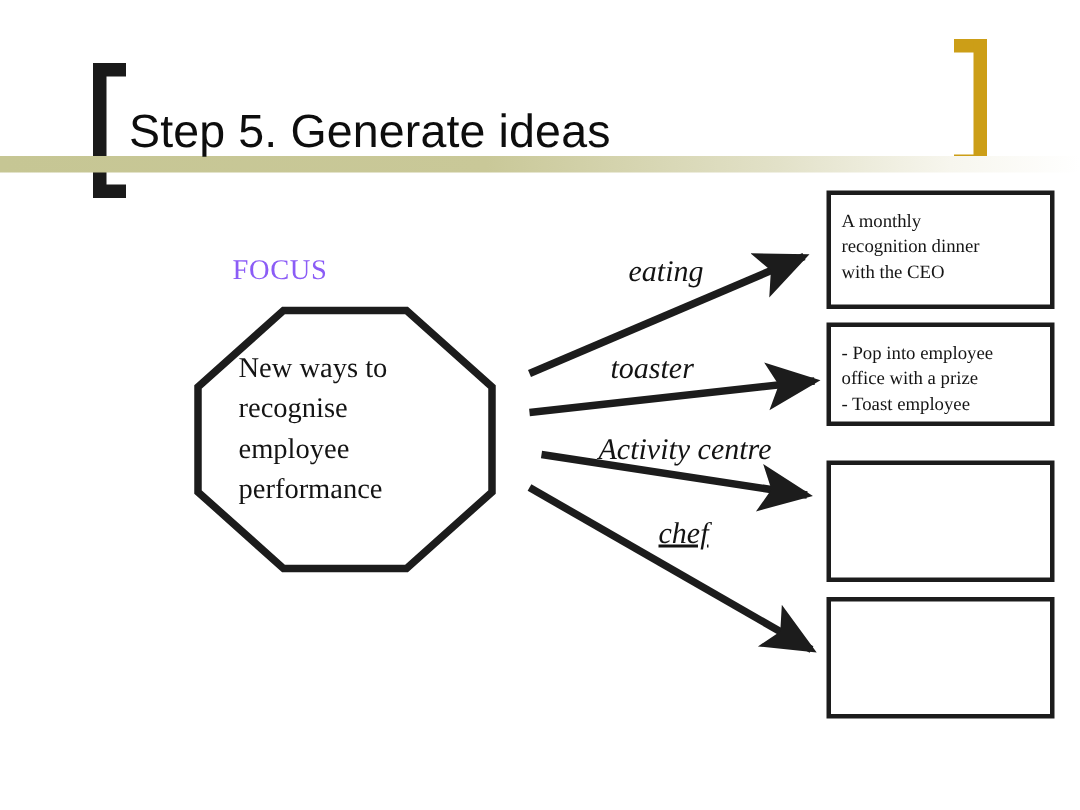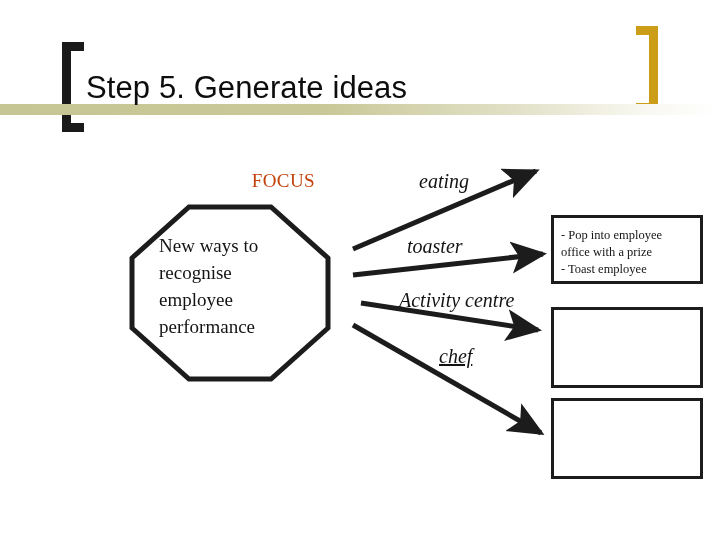--- a/index.html
+++ b/index.html
@@ -58,23 +58,23 @@
     white-space: nowrap;
     letter-spacing: 0.1px;
   }
 
   
   .focus-label {
     position: absolute;
     left: 155px;
     top: 170px;
     width: 160px;
-    text-align: right;
+    text-align: left;
     font-size: 19px;
-    color: #c2410c;
+    color: #8b5cf6;
     letter-spacing: 0.4px;
   }
   .octagon-wrap {
     position: absolute;
     left: 129px;
     top: 204px;
     width: 202px;
     height: 178px;
   }
   .octagon-svg {
@@ -168,20 +168,25 @@
     <line x1="353" y1="275" x2="543" y2="254" stroke="#1c1c1c" stroke-width="5" marker-end="url(#ah)"></line>
     <line x1="361" y1="303" x2="538" y2="330" stroke="#1c1c1c" stroke-width="5" marker-end="url(#ah)"></line>
     <line x1="353" y1="325" x2="541" y2="433" stroke="#1c1c1c" stroke-width="5" marker-end="url(#ah)"></line>
   </svg>
 
   <div class="arrow-label lbl-eating">eating</div>
   <div class="arrow-label lbl-toaster">toaster</div>
   <div class="arrow-label lbl-activity">Activity centre</div>
   <div class="arrow-label lbl-chef">chef</div>
 
+  <div class="idea-box box-1">
+    <span class="box-text">A monthly
+recognition dinner
+with the CEO</span>
+  </div>
   <div class="idea-box box-2">
     <span class="box-text">- Pop into employee
     office with a prize
 - Toast employee</span>
   </div>
   <div class="idea-box box-3">
     <span class="box-text"></span>
   </div>
   <div class="idea-box box-4">
     <span class="box-text"></span>

